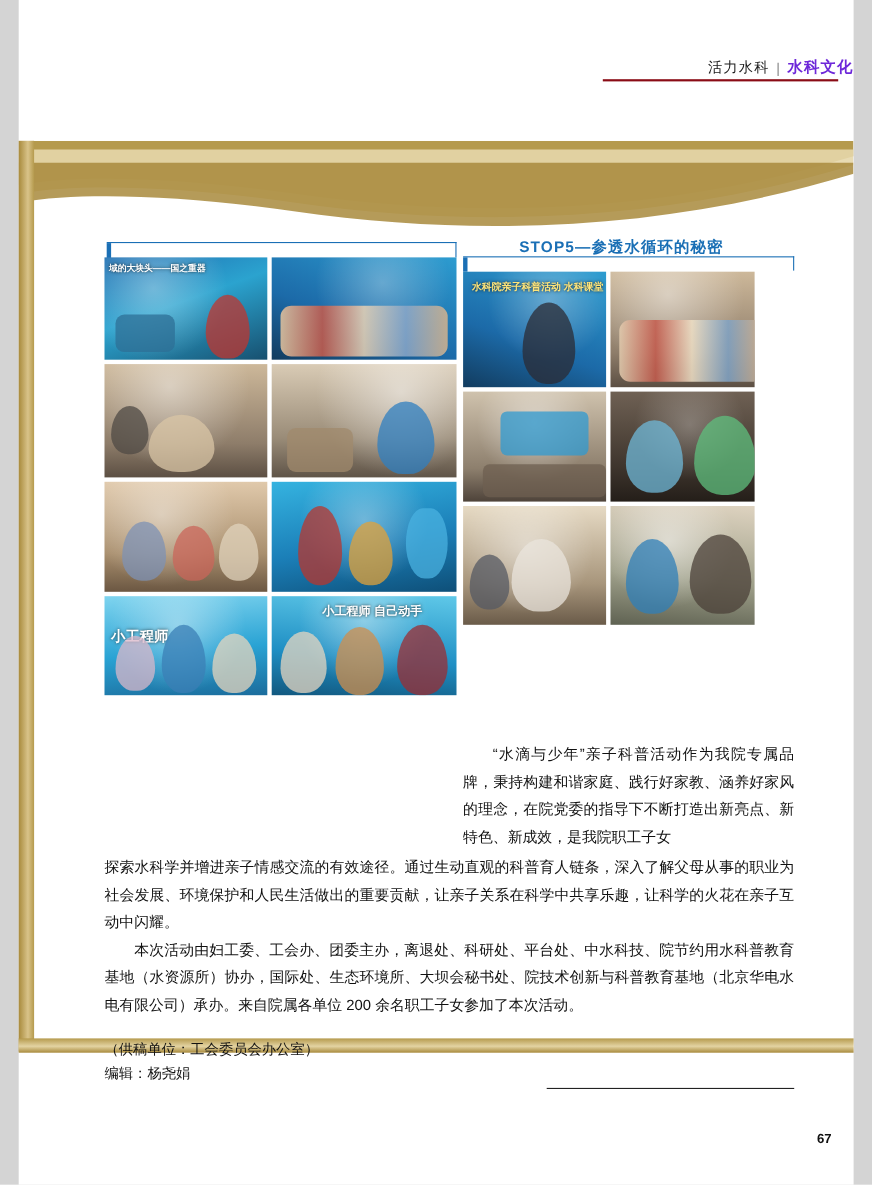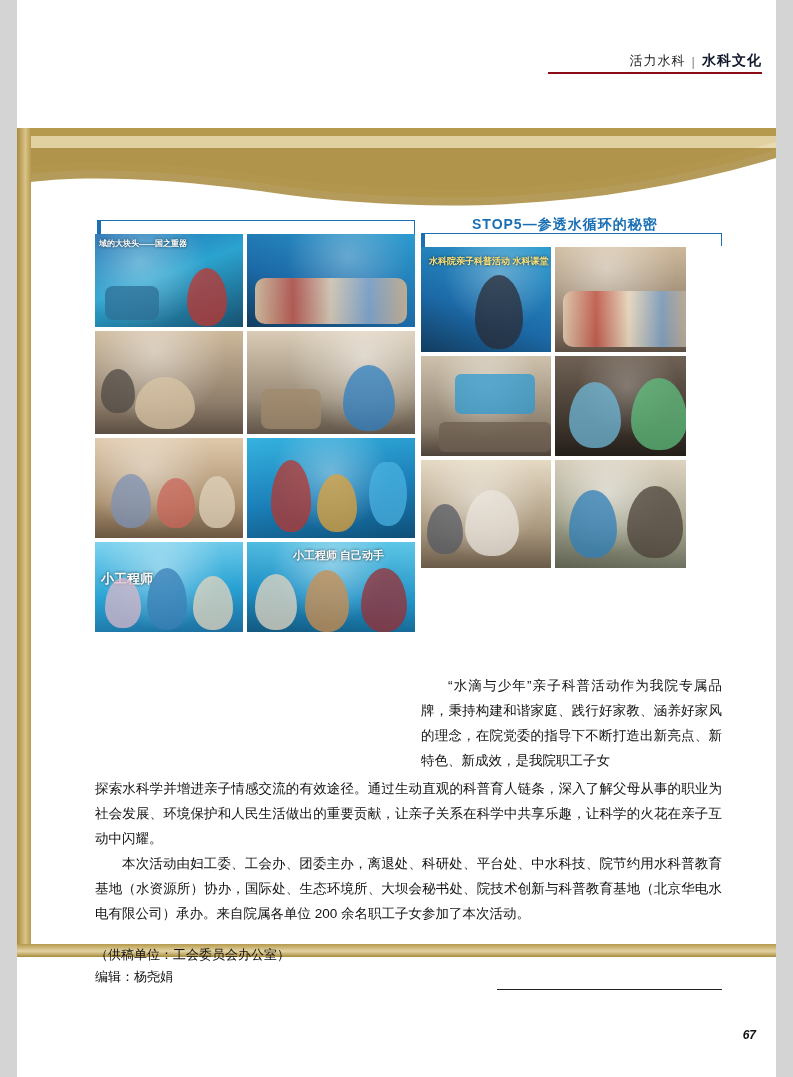--- a/index.html
+++ b/index.html
@@ -13,26 +13,26 @@
     position:absolute;left:17px;top:0;width:759px;height:1077px;
     background:#ffffff;
   }
   
   .header{
     position:absolute;right:0;top:44px;width:230px;height:30px;
     display:flex;align-items:flex-end;justify-content:flex-end;
   }
   .header-inner{
     display:flex;align-items:center;gap:6px;
-    font-size:13px;color:#1a1a1a;padding-bottom:4px;padding-right:14px;
+    font-size:13px;color:#1a1a1a;padding-bottom:4px;
     letter-spacing:1px;
     text-align:center;
   }
   .header-sep{color:#888;font-size:13px;}
-  .header-strong{color:#0f172a;font-weight:bold;font-size:14px;letter-spacing:1px;}
+  .header-strong{color:#6d28d9;font-weight:bold;font-size:14px;letter-spacing:1px;}
   .header-rule{
     position:absolute;right:14px;top:72px;width:214px;height:2px;background:#8a0c16;
   }
   
   .gold-left{
     position:absolute;left:0px;top:128px;width:14px;height:828px;
     background:linear-gradient(90deg,#a88a3c,#d9c389 60%,#b59a4d);
   }
   .gold-bottom{
     position:absolute;left:0px;top:944px;width:759px;height:13px;
@@ -115,21 +115,21 @@
 
   
   .credit{
     position:absolute;left:78px;top:816px;width:627px;text-align:left;
     font-size:13px;line-height:22px;color:#111;
     font-family:"DejaVu Sans","Liberation Sans",sans-serif;
   }
   .credit .line{display:block;}
   .credit-rule{position:absolute;left:480px;top:861px;width:225px;height:1px;background:#222;}
   .pageno{
-    position:absolute;right:20px;top:900px;font-size:12px;font-weight:bold;color:#111;font-style:italic;
+    position:absolute;right:20px;top:900px;font-size:12px;font-weight:bold;color:#111;
   }
 </style>
 </head>
 <body>
 
 <div class="page">
 
   <div class="header">
     <div class="header-inner">
       <span>活力水科</span>

